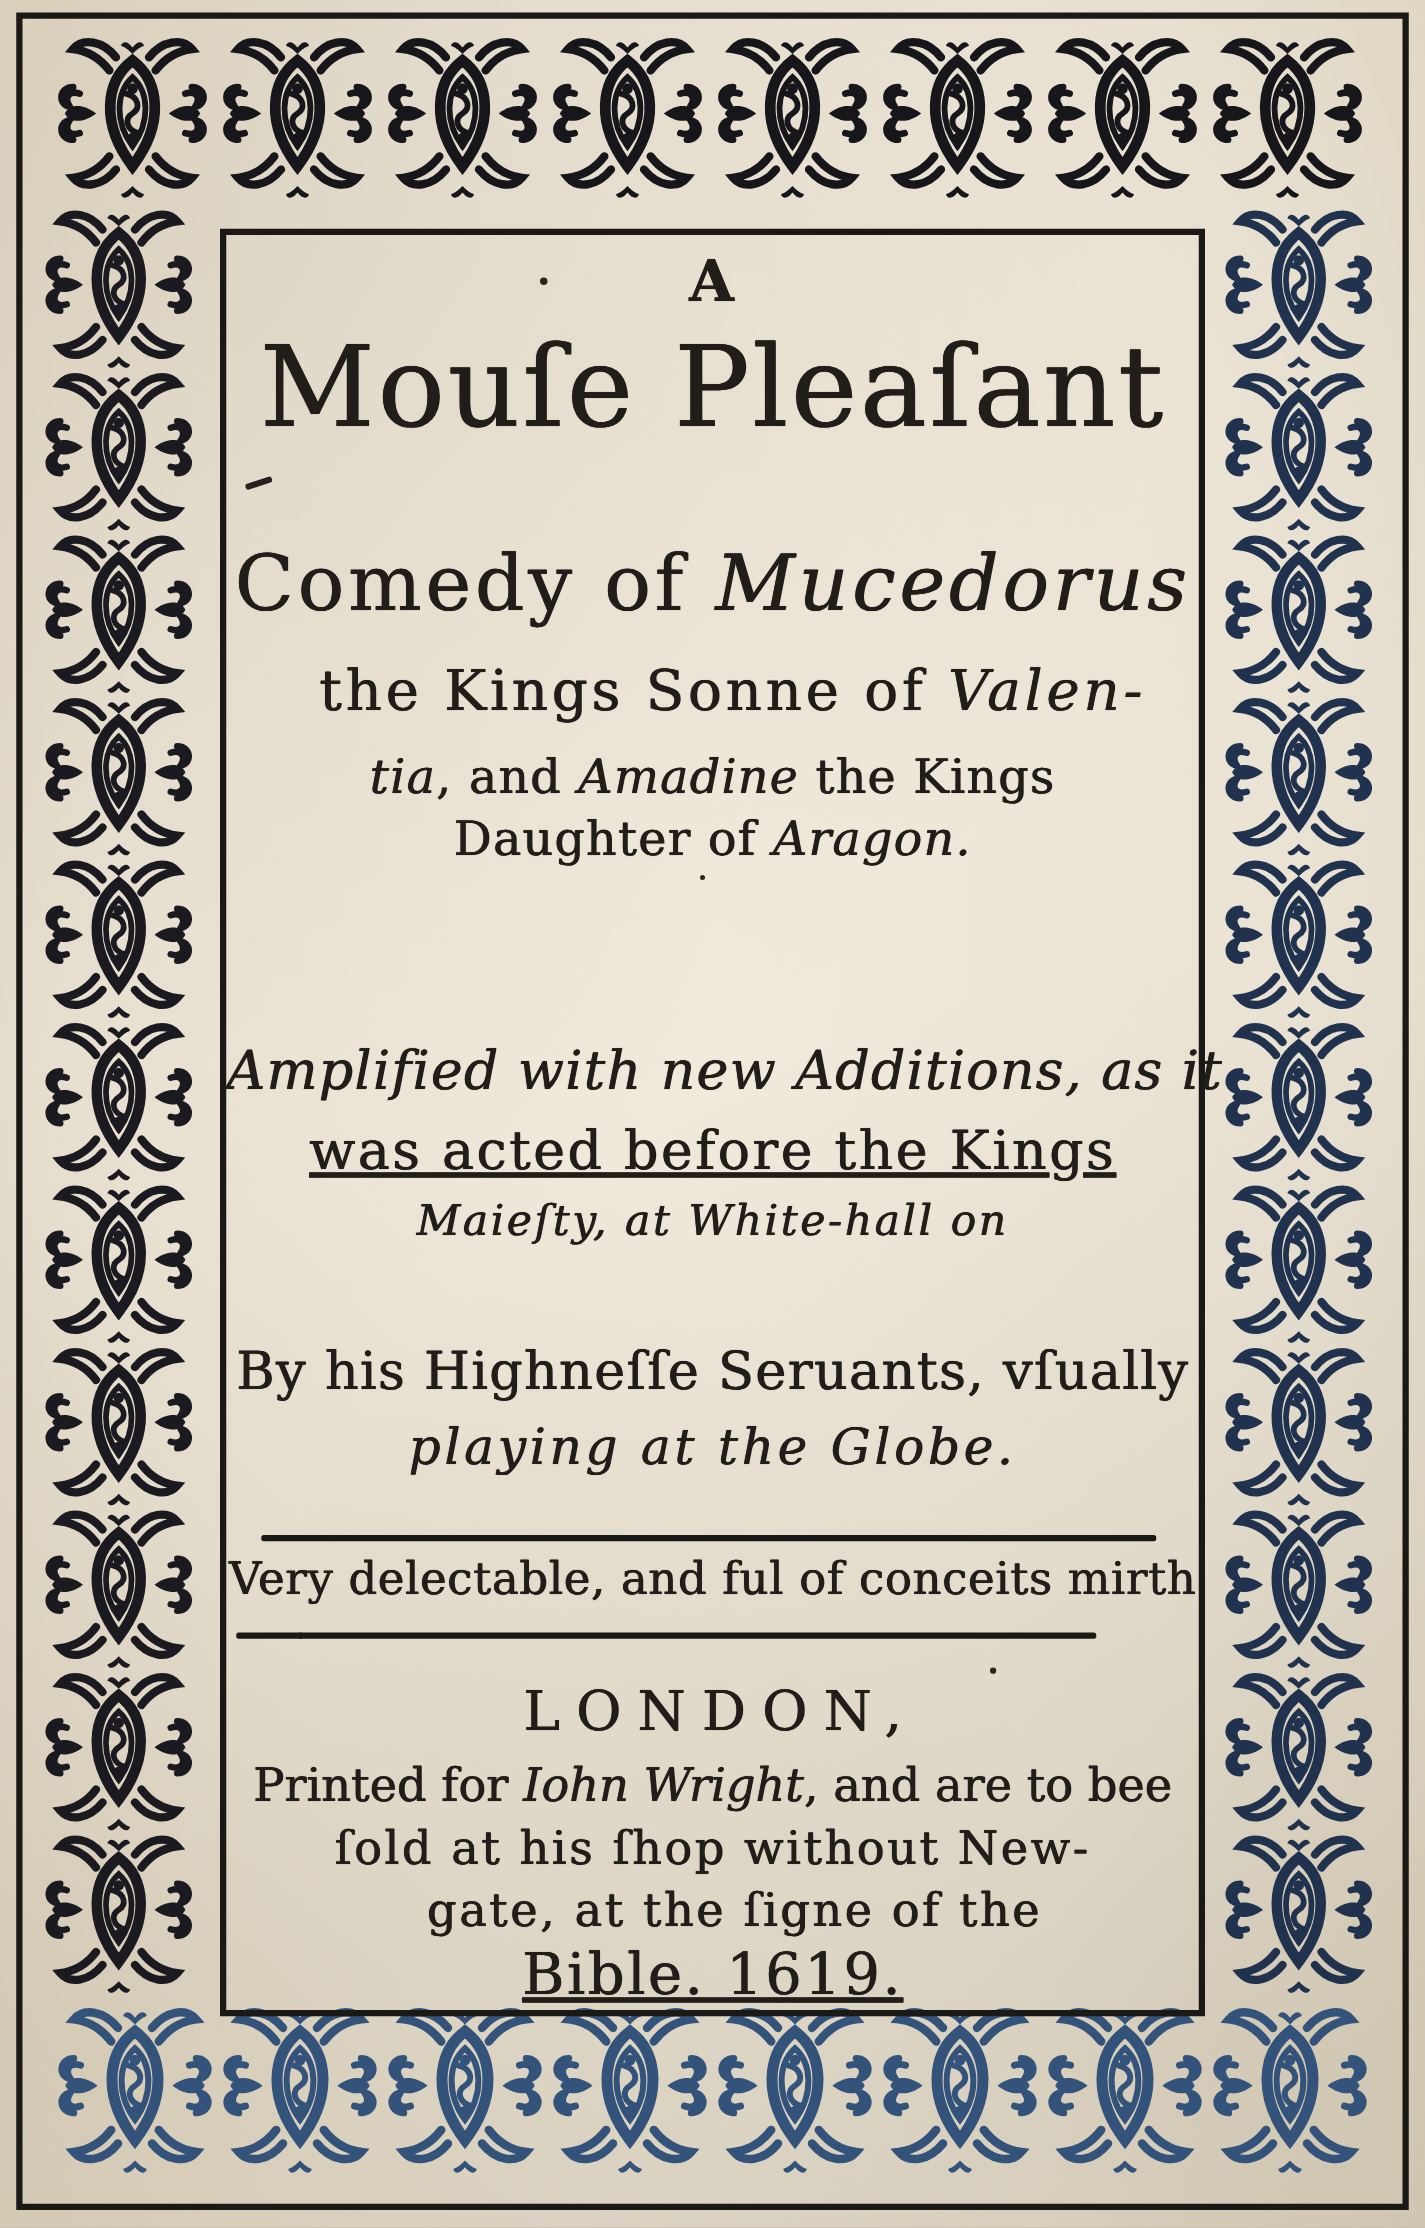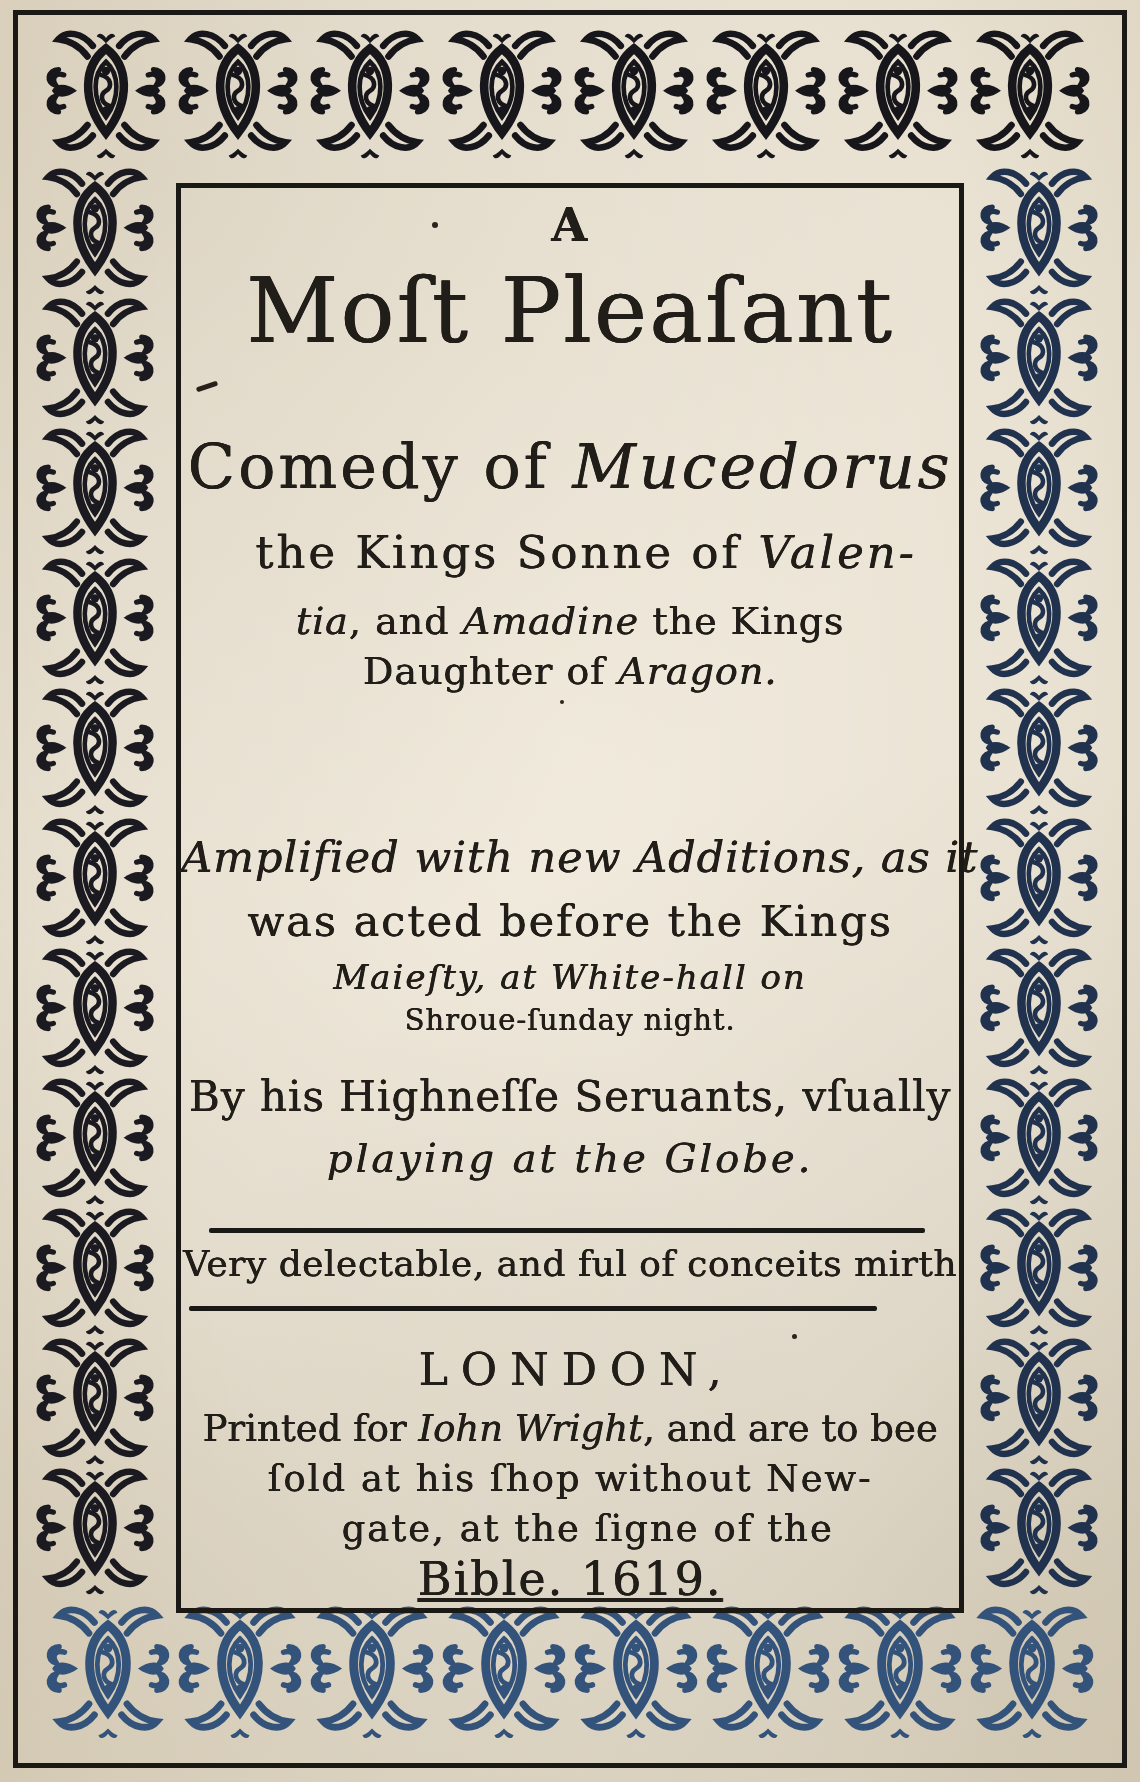--- a/index.html
+++ b/index.html
@@ -35,21 +35,21 @@
     text-align:center;line-height:1;white-space:nowrap;
   }
   .l-article  {top:14px;  font-size:46px; font-weight:bold; letter-spacing:2px;}
   .l-title    {top:78px;  font-size:90px; letter-spacing:2px;}
   .l-comedy   {top:248px; font-size:62px; letter-spacing:3px;}
   .l-sonne    {top:342px; font-size:45px; letter-spacing:3px;margin-left:32px;}
   .l-tia      {top:414px; font-size:38px; letter-spacing:1px;}
   .l-daughter {top:464px; font-size:38px; letter-spacing:1px;}
   .l-conceits {top:550px; font-size:40px; letter-spacing:1px;}
   .l-amplified{top:648px; font-size:43px; font-style:italic; font-weight:normal; letter-spacing:1px;}
-  .l-acted    {top:712px; font-size:43px; letter-spacing:2px;}
+  .l-acted    {top:712px; font-size:43px; letter-spacing:2px;text-decoration:underline;}
   .l-maiesty  {top:772px; font-size:34px; font-style:italic; letter-spacing:2px;}
   .l-shroue   {top:818px; font-size:29px; letter-spacing:1px;}
   .l-seruants {top:888px; font-size:42px; letter-spacing:1px;}
   .l-globe    {top:950px; font-size:40px; font-style:italic; letter-spacing:3px;}
   .l-delect   {top:1058px;font-size:36px; letter-spacing:0.5px;}
   .l-london   {top:1160px;font-size:44px; letter-spacing:13px; padding-left:13px;}
   .l-printed  {top:1222px;font-size:37px;}
   .l-sold     {top:1272px;font-size:37px; letter-spacing:2px;}
   .l-gate     {top:1322px;font-size:37px; letter-spacing:2px;padding-left:35px;}
   .l-bible    {top:1368px;font-size:46px; letter-spacing:2px;text-decoration:underline;}
@@ -149,21 +149,21 @@
   <div class="speckle" style="left:238px;top:1306px;width:5px;height:5px;"></div>
   <div class="speckle" style="left:560px;top:700px;width:4px;height:4px;"></div>
 
   <div class="inner-box">
 
     <div class="line txt l-article">
       <span>A</span>
     </div>
 
     <div class="line txt l-title">
-      <span>Moſt Pleaſant</span>
+      <span>Mouſe Pleaſant</span>
     </div>
 
     <div class="line txt l-comedy">
       <span>Comedy of </span><span class="ital">Mucedorus</span>
     </div>
 
     <div class="line txt l-sonne">
       <span>the Kings Sonne of </span><span class="ital">Valen-</span>
     </div>
 
@@ -181,23 +181,20 @@
     </div>
 
     <div class="line txt l-acted">
       <span>was acted before the Kings</span>
     </div>
 
     <div class="line txt l-maiesty">
       <span>Maieſty, at White-hall on</span>
     </div>
 
-    <div class="line txt l-shroue">
-      <span>Shroue-ſunday night.</span>
-    </div>
 
     <div class="line txt l-seruants">
       <span>By his Highneſſe Seruants, vſually</span>
     </div>
 
     <div class="line txt l-globe">
       <span>playing at the Globe.</span>
     </div>
 
     <div class="hrule rule-1"></div>

